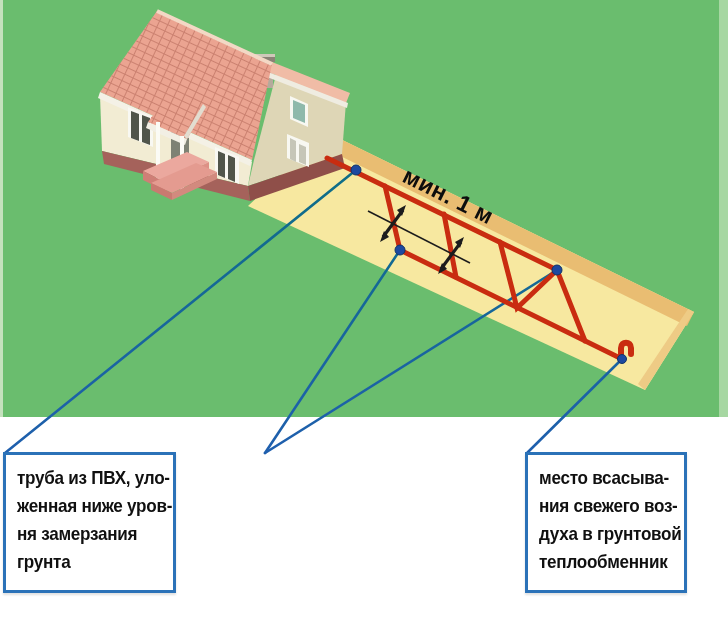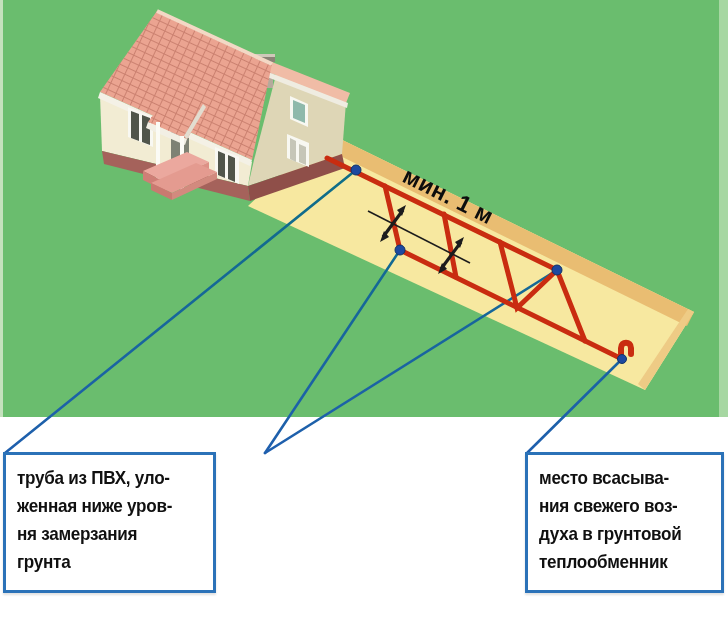--- a/index.html
+++ b/index.html
@@ -14,23 +14,23 @@
   .callout-box{
     position:absolute;
     top:452px;
     height:141px;
     box-sizing:border-box;
     background:#ffffff;
     border:3px solid #2b72b8;
     padding:9px 9px 0 11px;
     box-shadow:0 2px 2px rgba(0,0,0,0.12);
   }
-  .box-1{left:3px;width:213px;}
+  .box-1{left:3px;width:173px;}
   .box-2{left:263px;width:201px;}
-  .box-3{left:525px;width:199px;}
+  .box-3{left:525px;width:162px;}
   .box-text{
     margin:0;
     font-weight:bold;
     font-size:19px;
     line-height:28px;
     letter-spacing:-0.3px;
     color:#101010;
     transform:scaleX(0.9);
     transform-origin:0 0;
     white-space:nowrap;

